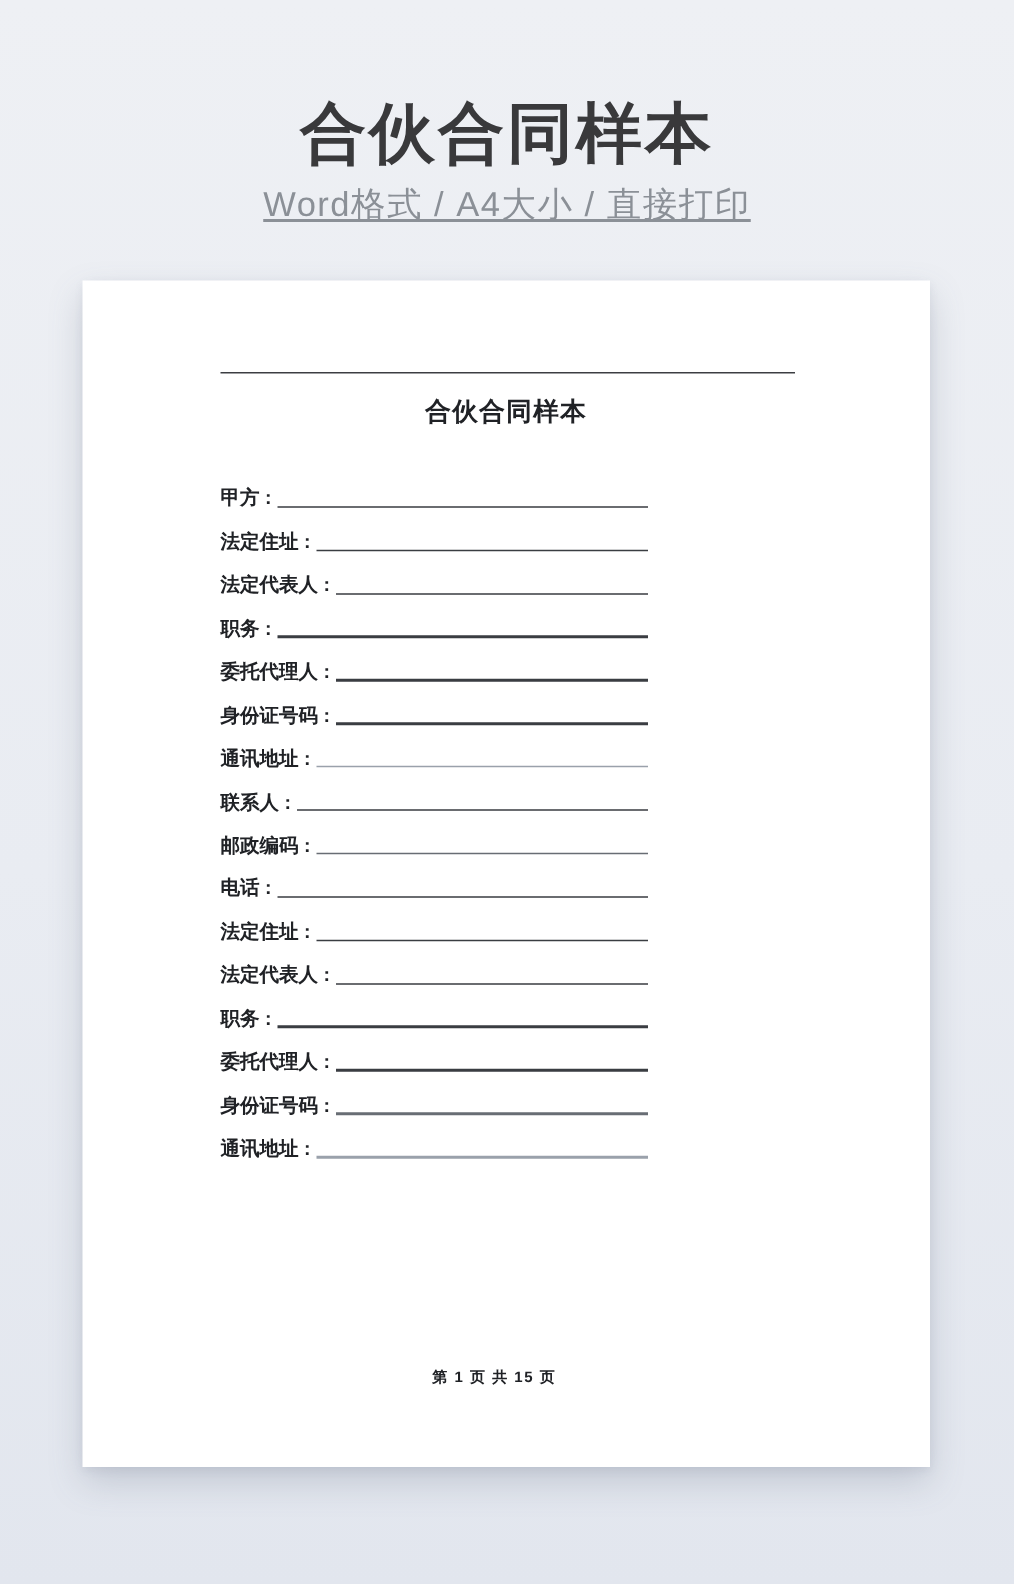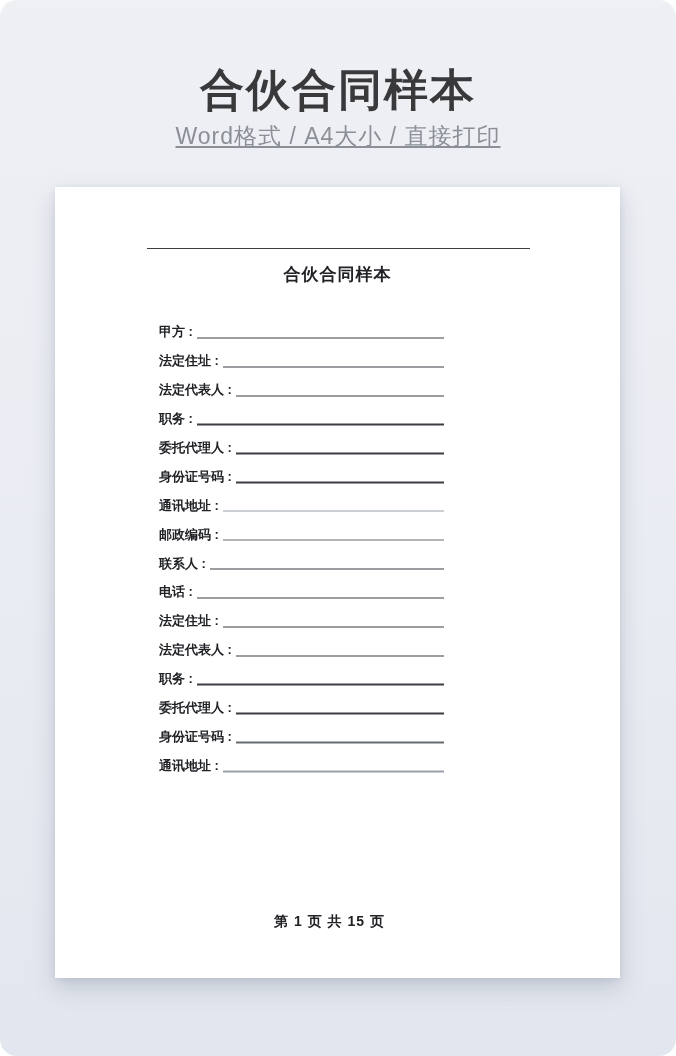--- a/index.html
+++ b/index.html
@@ -2,21 +2,20 @@
 <html style="--bg_top: #eef0f4; --bg_mid: #e9ecf2; --bg_bottom: #e2e6ee; --paper: #ffffff; --heading: #39393b; --subtitle: #8b9097; --doc_text: #202226; --rule: #3c3e42; --line_dark: #3a3d42; --line_medium: #686d74; --line_light: #9aa1ab;"><head>
 <meta charset="utf-8">
 <style>
   html,body{margin:0;padding:0;}
   body{font-family:"Liberation Sans","DejaVu Sans",sans-serif;}
   .canvas{
     position:relative;
     width:676px;height:1056px;
     overflow:hidden;
     background:linear-gradient(180deg, var(--bg_top) 0%, var(--bg_mid) 55%, var(--bg_bottom) 100%);
-    border-radius:17px;
   }
   .header-title{
     position:absolute;top:68px;left:0;right:0;
     text-align:center;
     font-size:44px;line-height:1;font-weight:800;
     letter-spacing:2px;
     color:var(--heading);
     margin:0;
   }
   .header-subtitle{
@@ -39,42 +38,42 @@
     background:var(--rule);
   }
   .doc-title{
     position:absolute;top:79px;left:0;right:0;
     text-align:center;
     font-size:17px;line-height:1;font-weight:700;
     letter-spacing:1px;
     color:var(--doc_text);
   }
   .doc-fields{
-    position:absolute;left:104px;top:131px;
+    position:absolute;left:92px;top:131px;
     width:285px;
   }
   .field-row{
     display:flex;align-items:center;
     height:28.9px;
     font-size:13px;font-weight:600;
     color:var(--doc_text);
     white-space:nowrap;
   }
   .field-line{
     flex:1;height:1.4px;
     margin-left:4px;
     transform:translateY(5.5px);
   }
   .tone-dark{background:var(--line_dark);}
   .tone-medium{background:var(--line_medium);}
   .tone-light{background:var(--line_light);}
   .doc-footer{
     position:absolute;top:727px;left:0;right:16px;
     text-align:center;
-    font-size:14px;line-height:1;font-weight:700;
+    font-size:10px;line-height:1;font-weight:700;
     letter-spacing:1px;
     color:var(--doc_text);
   }
 </style>
 </head>
 <body>
 
 <div class="canvas">
 
   <h1 class="header-title">合伙合同样本</h1>
@@ -117,27 +116,27 @@
     <span>身份证号码 :</span>
     <span class="field-line tone-dark"></span>
   </div>
 
   <div class="field-row">
     <span>通讯地址 :</span>
     <span class="field-line tone-light"></span>
   </div>
 
   <div class="field-row">
-    <span>邮政编码 :</span>
-    <span class="field-line tone-medium"></span>
+    <span>联系人 :</span>
+    <span class="field-line tone-dark"></span>
   </div>
 
   <div class="field-row">
-    <span>联系人 :</span>
-    <span class="field-line tone-dark"></span>
+    <span>邮政编码 :</span>
+    <span class="field-line tone-medium"></span>
   </div>
 
   <div class="field-row">
     <span>电话 :</span>
     <span class="field-line tone-dark"></span>
   </div>
 
 
 
 

